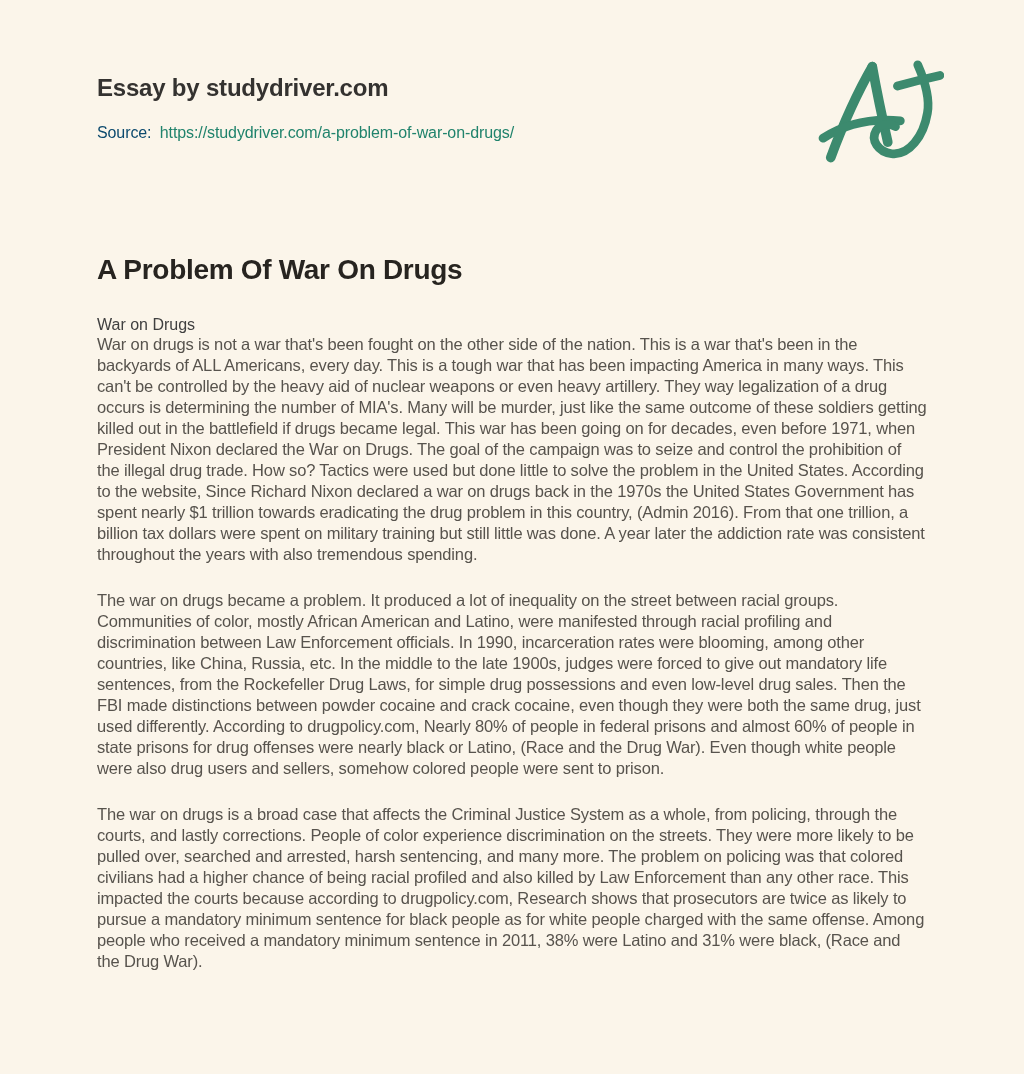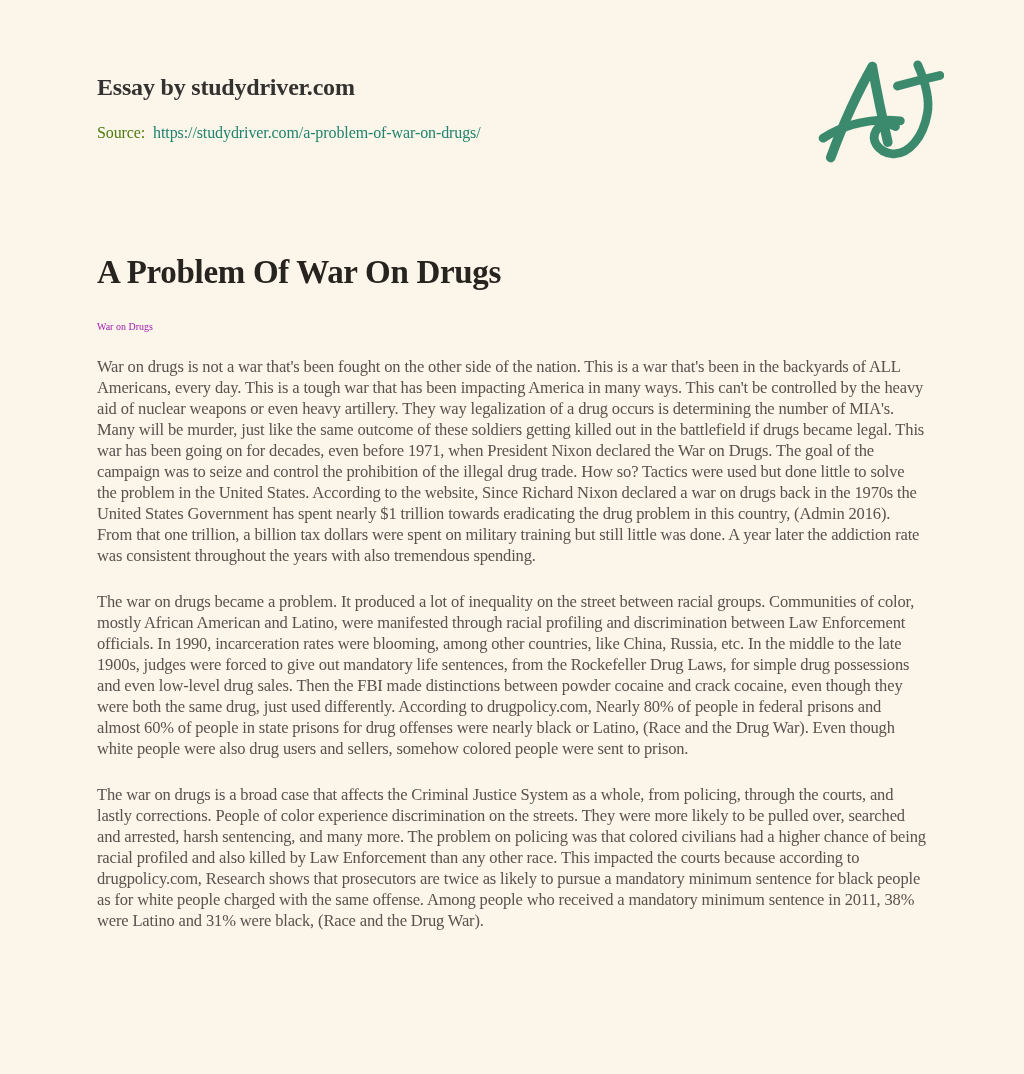--- a/index.html
+++ b/index.html
@@ -3,39 +3,39 @@
 <meta charset="utf-8">
 <style>
   * { margin: 0; padding: 0; box-sizing: border-box; }
   html, body { background: #fbf5ea; }
   .page {
     position: relative;
     width: 1024px;
     height: 1074px;
     background: #fbf5ea;
     overflow: hidden;
-    font-family: Liberation Serif, serif;
+    font-family: Liberation Sans, sans-serif;
   }
   .byline {
     position: absolute;
     left: 97px;
     top: 74px;
     font-size: 24px;
     font-weight: 700;
     color: #343230;
     letter-spacing: -0.2px;
   }
   .source-row {
     position: absolute;
     left: 97px;
     top: 124px;
     font-size: 16px;
     letter-spacing: -0.1px;
   }
-  .source-label { color: #4d7c0f; text-align: center; }
+  .source-label { color: #0c4a6e; text-align: center; }
   .source-link {
     color: #20836c;
     text-decoration: none;
     margin-left: 4px;
     cursor: pointer;
     text-align: right;
   }
   .logo {
     position: absolute;
     left: 818px;
@@ -43,30 +43,29 @@
     width: 126px;
     height: 116px;
   }
   .article {
     position: absolute;
     left: 97px;
     top: 254px;
     width: 830px;
   }
   .essay-title {
-    font-size: 33px;
+    font-size: 28px;
     font-weight: 600;
     color: #272420;
     letter-spacing: -0.3px;
     margin-bottom: 30px;
   }
   .essay-subtitle {
-    font-size: 10px;
-    color: #a21caf;
-    margin-bottom: 24px;
+    font-size: 16px;
+    color: #404040;
   }
   .essay-paragraph {
     font-size: 16.5px;
     line-height: 21px;
     color: #57534d;
     letter-spacing: -0.15px;
     margin-bottom: 25px;
   }
 </style>
 </head>

